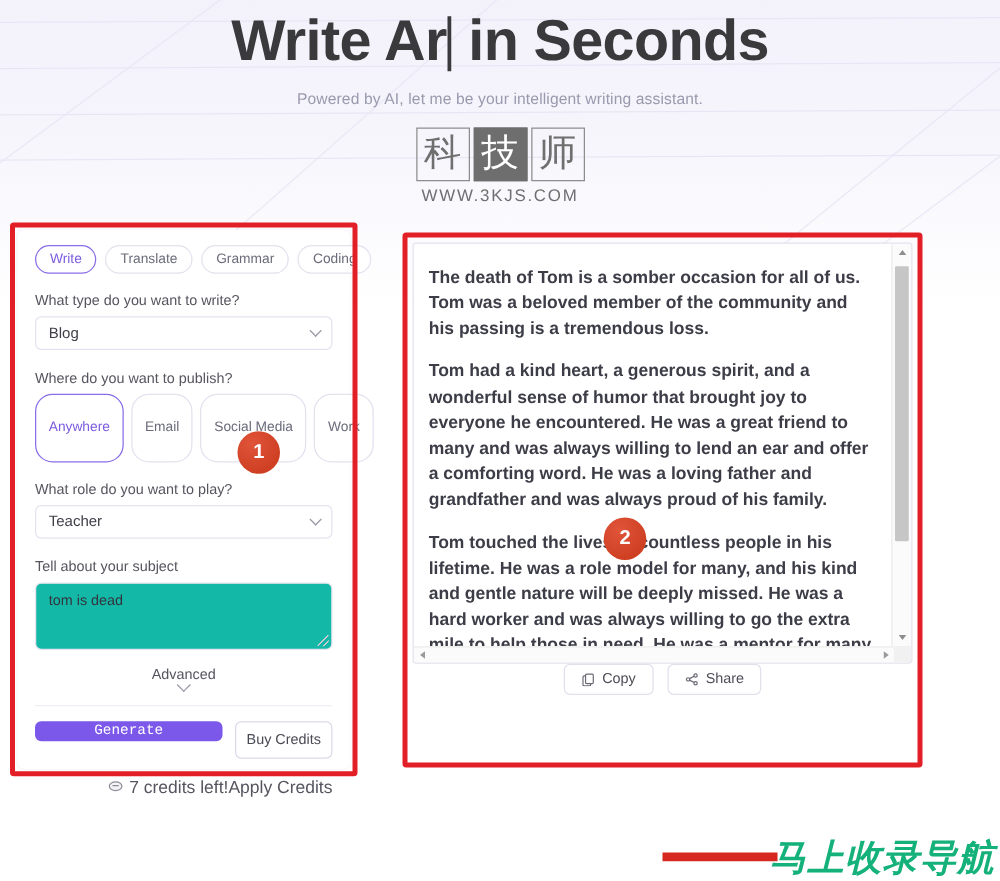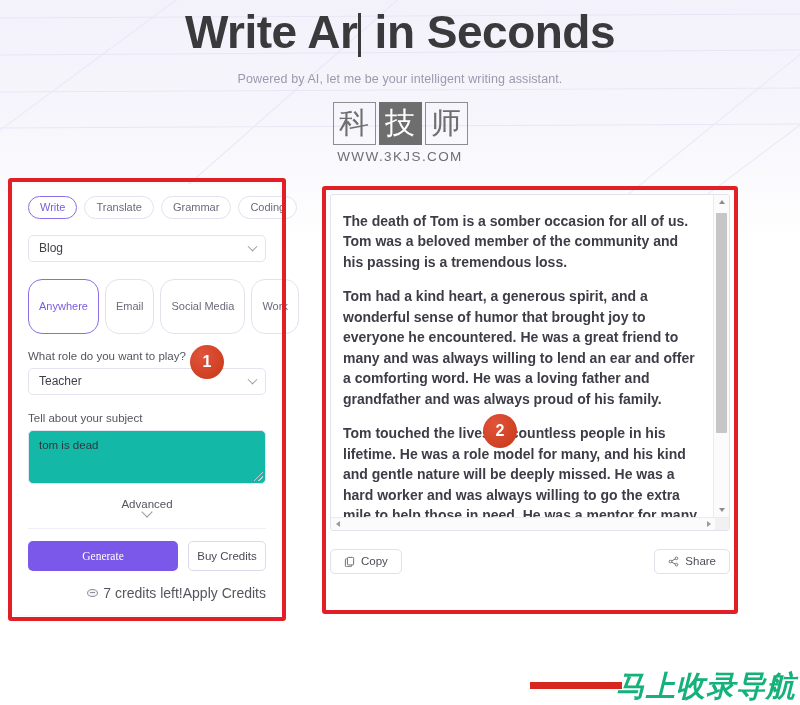--- a/index.html
+++ b/index.html
@@ -106,23 +106,23 @@
     font-size: 11.5px; color: #55555f; padding-bottom: 10px; margin-bottom: 12px;
     border-bottom: 1px solid #efeef5;
     flex-direction: column;
   }
   .chev-static {
     width: 8px; height: 8px; border-right: 1.5px solid #9a9aa6; border-bottom: 1.5px solid #9a9aa6;
     transform: translateY(-2px) rotate(45deg);
   }
   #btn-row { display: flex; gap: 10px; margin-bottom: 14px; }
   #generate-btn {
-    flex: 1 1 auto; height: 30px; border-radius: 5px; background: #7b57ea; color: #fff;
+    flex: 1 1 auto; height: 16px; border-radius: 5px; background: #7b57ea; color: #fff;
     font-size: 11.5px; display: flex; align-items: center; justify-content: center; border: none;
-    font-family: Liberation Serif, serif;
+    font-family: Liberation Mono, monospace;
   }
   #buy-credits-btn {
     width: 78px; height: 30px; border-radius: 5px; background: #fff; color: #4a4a55;
     border: 1px solid #ddd9ea; font-size: 11.5px; display: flex; align-items: center;
     justify-content: center; font-family: "Liberation Sans", sans-serif;
   }
   #credit-row { display: flex; align-items: center; justify-content: flex-end; font-size: 14px; }
   #credit-left { display: flex; align-items: center; gap: 5px; color: #55555f; }
   .coin {
     width: 11px; height: 8px; border-radius: 50%; border: 1.3px solid #8d8d99; background: #f3f2f7;
@@ -174,21 +174,21 @@
   .hsb-arrow {
     position: absolute; top: 0; width: 13px; height: 12px; display: flex;
     align-items: center; justify-content: center;
   }
   .hsb-arrow.left { left: 0; } .hsb-arrow.right { right: 14px; }
   .tri-h { width: 0; height: 0; border-top: 3.5px solid transparent; border-bottom: 3.5px solid transparent; }
   .tri-h.left { border-right: 4px solid #9a9a9a; }
   .tri-h.right { border-left: 4px solid #9a9a9a; }
   #hcorner { position: absolute; right: 0; top: 0; width: 14px; height: 12px; background: #f1f1f1; }
 
-  #action-row { display: flex; justify-content: space-between; gap: 11px; margin-top: 18px; }
+  #action-row { display: flex; justify-content: center; gap: 11px; }
   .action-btn {
     border: 1px solid #e2e0ec; border-radius: 5px; background: #fff; height: 25px;
     display: flex; align-items: center; gap: 6px; padding: 0 13px;
     font-size: 11.5px; color: #4d4d58; font-family: "Liberation Sans", sans-serif;
   }
   .ic { display: inline-flex; }
 
   
   .badge {
     position: absolute; width: 34px; height: 34px; border-radius: 50%;
@@ -249,25 +249,27 @@
 
   <div id="left-card">
 
     <div class="pill-row">
       <div class="pill sel">Write</div>
       <div class="pill">Translate</div>
       <div class="pill">Grammar</div>
       <div class="pill">Coding</div>
     </div>
 
+    <div class="field-label">What type do you want to write?</div>
     <div class="select-box">
       <span>Blog</span>
       <span class="chev"></span>
     </div>
 
+    <div class="field-label">Where do you want to publish?</div>
     <div class="pill-row publish">
       <div class="pill sel">Anywhere</div>
       <div class="pill">Email</div>
       <div class="pill">Social Media</div>
       <div class="pill">Work</div>
     </div>
 
     <div class="field-label">What role do you want to play?</div>
     <div class="select-box">
       <span>Teacher</span>

